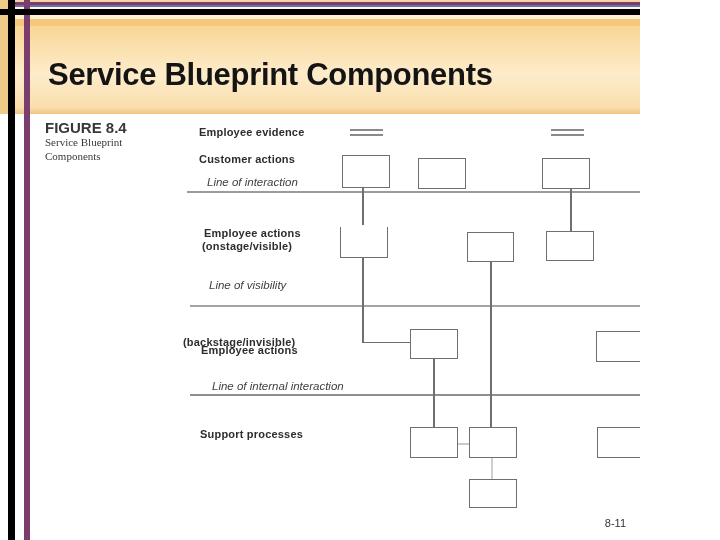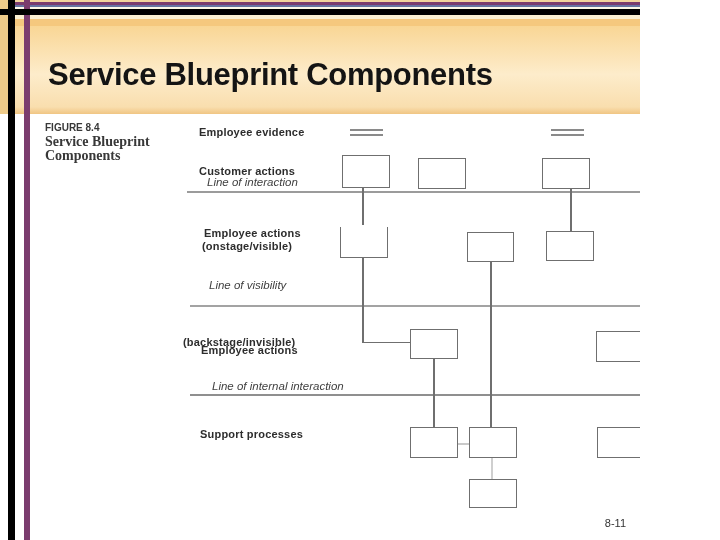--- a/index.html
+++ b/index.html
@@ -35,22 +35,22 @@
 
   
   .slide-title {
     position: absolute; left: 48px; top: 57px;
     font-size: 31px; font-weight: bold; letter-spacing: -0.3px;
     color: #141414; white-space: nowrap;
   }
 
   
   .figure-caption { position: absolute; left: 45px; top: 121px; color: #383838; }
-  .fig-number { font-family: "Liberation Sans", sans-serif; font-weight: bold; font-size: 10px; line-height: 14px; }
-  .fig-serif  { font-family: "Liberation Serif", serif; font-weight: bold; font-size: 14px; line-height: 14px; }
+  .fig-number { font-family: "Liberation Sans", sans-serif; font-weight: bold; font-size: 15px; line-height: 14px; }
+  .fig-serif  { font-family: "Liberation Serif", serif; font-weight: normal; font-size: 11px; line-height: 14px; }
 
   
   .dg-label {
     position: absolute; font-weight: bold; font-size: 11px;
     color: #2d2d2d; white-space: nowrap; letter-spacing: 0.2px;
   }
   .dg-italic {
     position: absolute; font-style: italic; font-size: 11.5px;
     color: #3f3f3f; white-space: nowrap;
   }
@@ -94,21 +94,21 @@
 
   <div class="figure-caption">
     <div class="fig-number">FIGURE 8.4</div>
     <div class="fig-serif">Service Blueprint</div>
     <div class="fig-serif">Components</div>
   </div>
 
   <div>
 
     <div class="dg-label" style="left:199px; top:126px;">Employee evidence</div>
-    <div class="dg-label" style="left:199px; top:153px;margin-top:12px;">Customer actions</div>
+    <div class="dg-label" style="left:199px; top:153px;">Customer actions</div>
     <div class="dg-label" style="left:204px; top:227px;">Employee actions</div>
     <div class="dg-label" style="left:202px; top:240px;">(onstage/visible)</div>
     <div class="dg-label" style="left:201px; top:344px;">Employee actions</div>
     <div class="dg-label" style="left:183px; top:336px;">(backstage/invisible)</div>
     <div class="dg-label" style="left:200px; top:428px;">Support processes</div>
 
     <div class="dg-italic" style="left:207px; top:176px;">Line of interaction</div>
     <div class="dg-italic" style="left:209px; top:279px;text-align:right;">Line of visibility</div>
     <div class="dg-italic" style="left:212px; top:380px;">Line of internal interaction</div>
 

